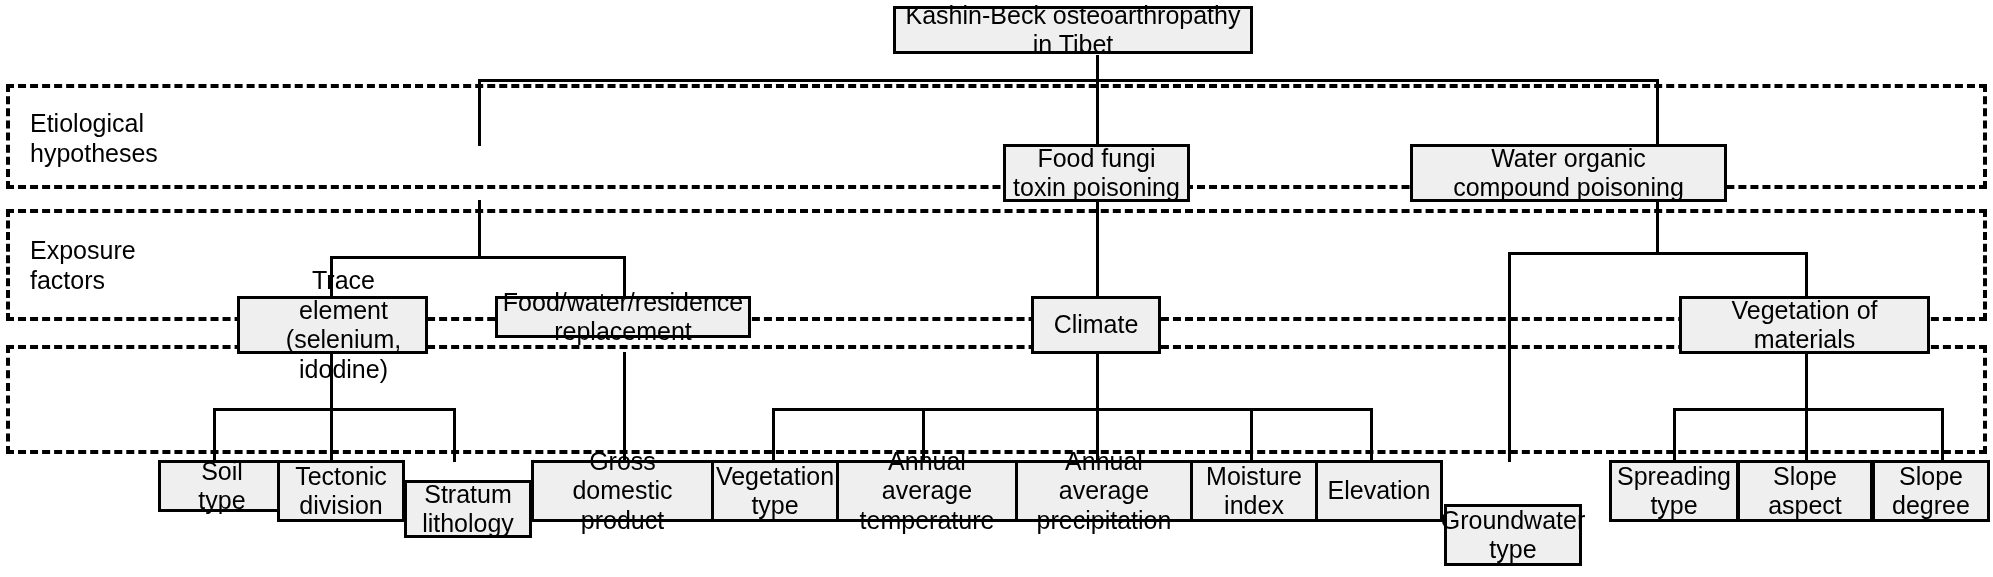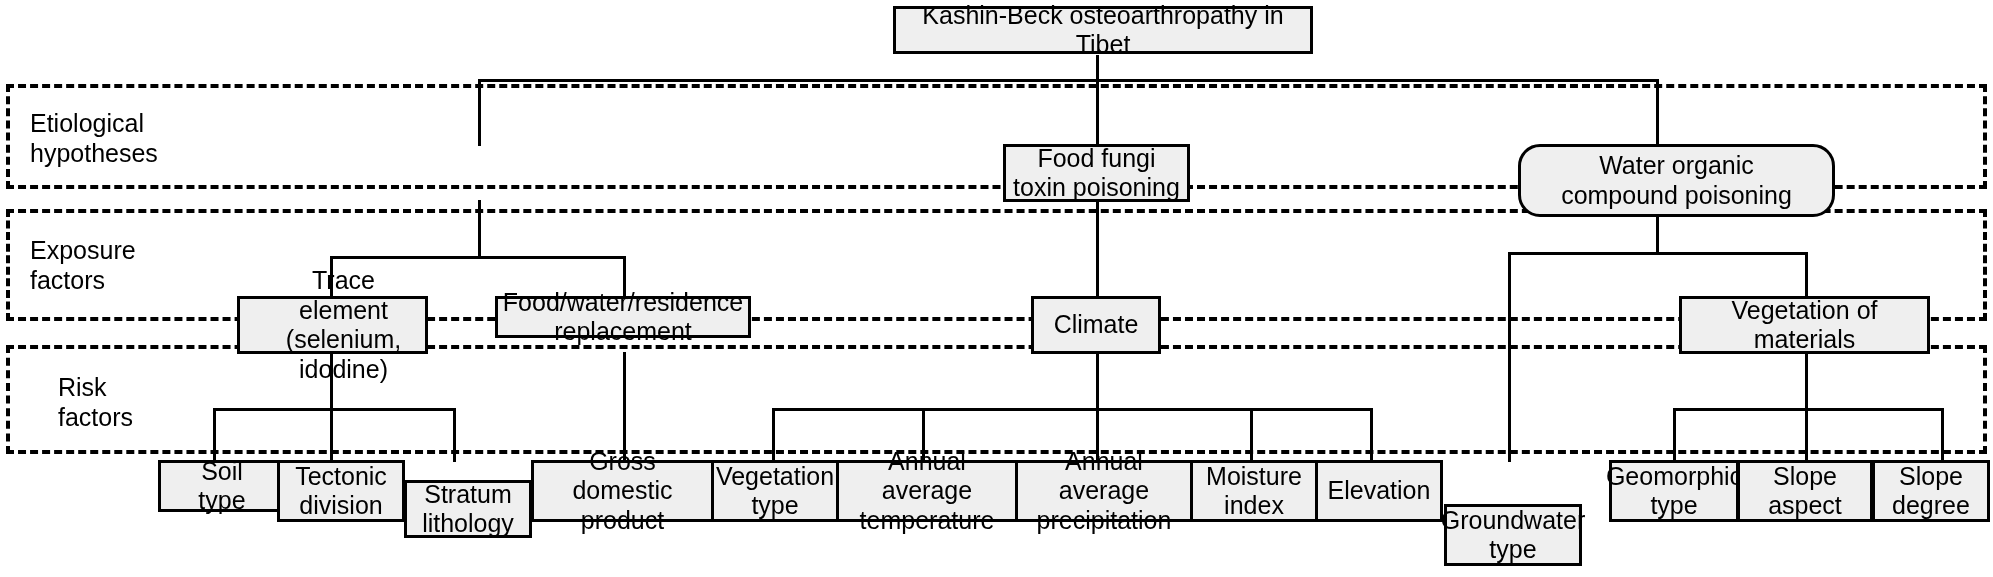--- a/index.html
+++ b/index.html
@@ -63,22 +63,20 @@
 <div id="canvas">
 
   <div class="band" style="left:6px; top:84px; width:1981px; height:105px;"></div>
   <div class="band" style="left:6px; top:209px; width:1981px; height:112px;"></div>
   <div class="band" style="left:6px; top:345px; width:1981px; height:109px;"></div>
 
   <div class="band-label" style="left:30px; top:108px; width:160px;">Etiological
 hypotheses</div>
   <div class="band-label" style="left:30px; top:235px; width:160px;">Exposure
 factors</div>
-  <div class="band-label" style="left:58px; top:372px; width:120px;">Risk
-factors</div>
 
   <div class="line v" style="left:1096px; top:55px; height:24px;"></div>
   <div class="line h" style="left:478px; top:79px; width:1180px;"></div>
   <div class="line v" style="left:478px; top:79px; height:67px;"></div>
   <div class="line v" style="left:1096px; top:79px; height:67px;"></div>
   <div class="line v" style="left:1656px; top:79px; height:67px;"></div>
 
   <div class="line v" style="left:478px; top:200px; height:58px;"></div>
   <div class="line h" style="left:330px; top:256px; width:296px;"></div>
   <div class="line v" style="left:330px; top:256px; height:42px;"></div>
@@ -106,25 +104,25 @@
   <div class="line v" style="left:1096px; top:408px; height:54px;"></div>
   <div class="line v" style="left:1250px; top:408px; height:54px;"></div>
   <div class="line v" style="left:1370px; top:408px; height:54px;"></div>
 
   <div class="line v" style="left:1805px; top:352px; height:58px;"></div>
   <div class="line h" style="left:1673px; top:408px; width:270px;"></div>
   <div class="line v" style="left:1673px; top:408px; height:54px;"></div>
   <div class="line v" style="left:1805px; top:408px; height:54px;"></div>
   <div class="line v" style="left:1941px; top:408px; height:54px;"></div>
 
-  <div class="node" style="left:893px; top:6px; width:420px; height:48px;">Kashin-Beck osteoarthropathy in Tibet</div>
+  <div class="node" style="left:893px; top:6px; width:360px; height:48px;">Kashin-Beck osteoarthropathy in Tibet</div>
 
   <div class="node" style="left:1003px; top:144px; width:187px; height:58px;">Food fungi
 toxin poisoning</div>
-  <div class="node" style="left:1518px; top:144px; width:317px; height:73px;border-radius:22px;">Water organic
+  <div class="node" style="left:1410px; top:144px; width:317px; height:58px;">Water organic
 compound poisoning</div>
 
   <div class="node" style="left:237px; top:296px; width:191px; height:58px;padding-left:28px;">Trace element
 (selenium, idodine)</div>
   <div class="node" style="left:495px; top:296px; width:256px; height:42px;">Food/water/residence
 replacement</div>
   <div class="node" style="left:1031px; top:296px; width:130px; height:58px;">Climate</div>
   <div class="node" style="left:1679px; top:296px; width:251px; height:58px;">Vegetation of materials</div>
 
   <div class="node" style="left:158px; top:460px; width:128px; height:52px;">Soil
@@ -139,20 +137,20 @@
 type</div>
   <div class="node" style="left:836px; top:460px; width:182px; height:62px;">Annual average
 temperature</div>
   <div class="node" style="left:1015px; top:460px; width:178px; height:62px;">Annual average
 precipitation</div>
   <div class="node" style="left:1190px; top:460px; width:128px; height:62px;">Moisture
 index</div>
   <div class="node" style="left:1315px; top:460px; width:128px; height:62px;">Elevation</div>
   <div class="node" style="left:1444px; top:460px; width:138px; height:62px;margin-top:44px;">Groundwater
 type</div>
-  <div class="node" style="left:1609px; top:460px; width:130px; height:62px;">Geomorphic
+  <div class="node" style="left:1609px; top:460px; width:130px; height:62px;">Spreading
 type</div>
   <div class="node" style="left:1737px; top:460px; width:136px; height:62px;">Slope
 aspect</div>
   <div class="node" style="left:1872px; top:460px; width:118px; height:62px;">Slope
 degree</div>
 
 </div>
 
 </body></html>

